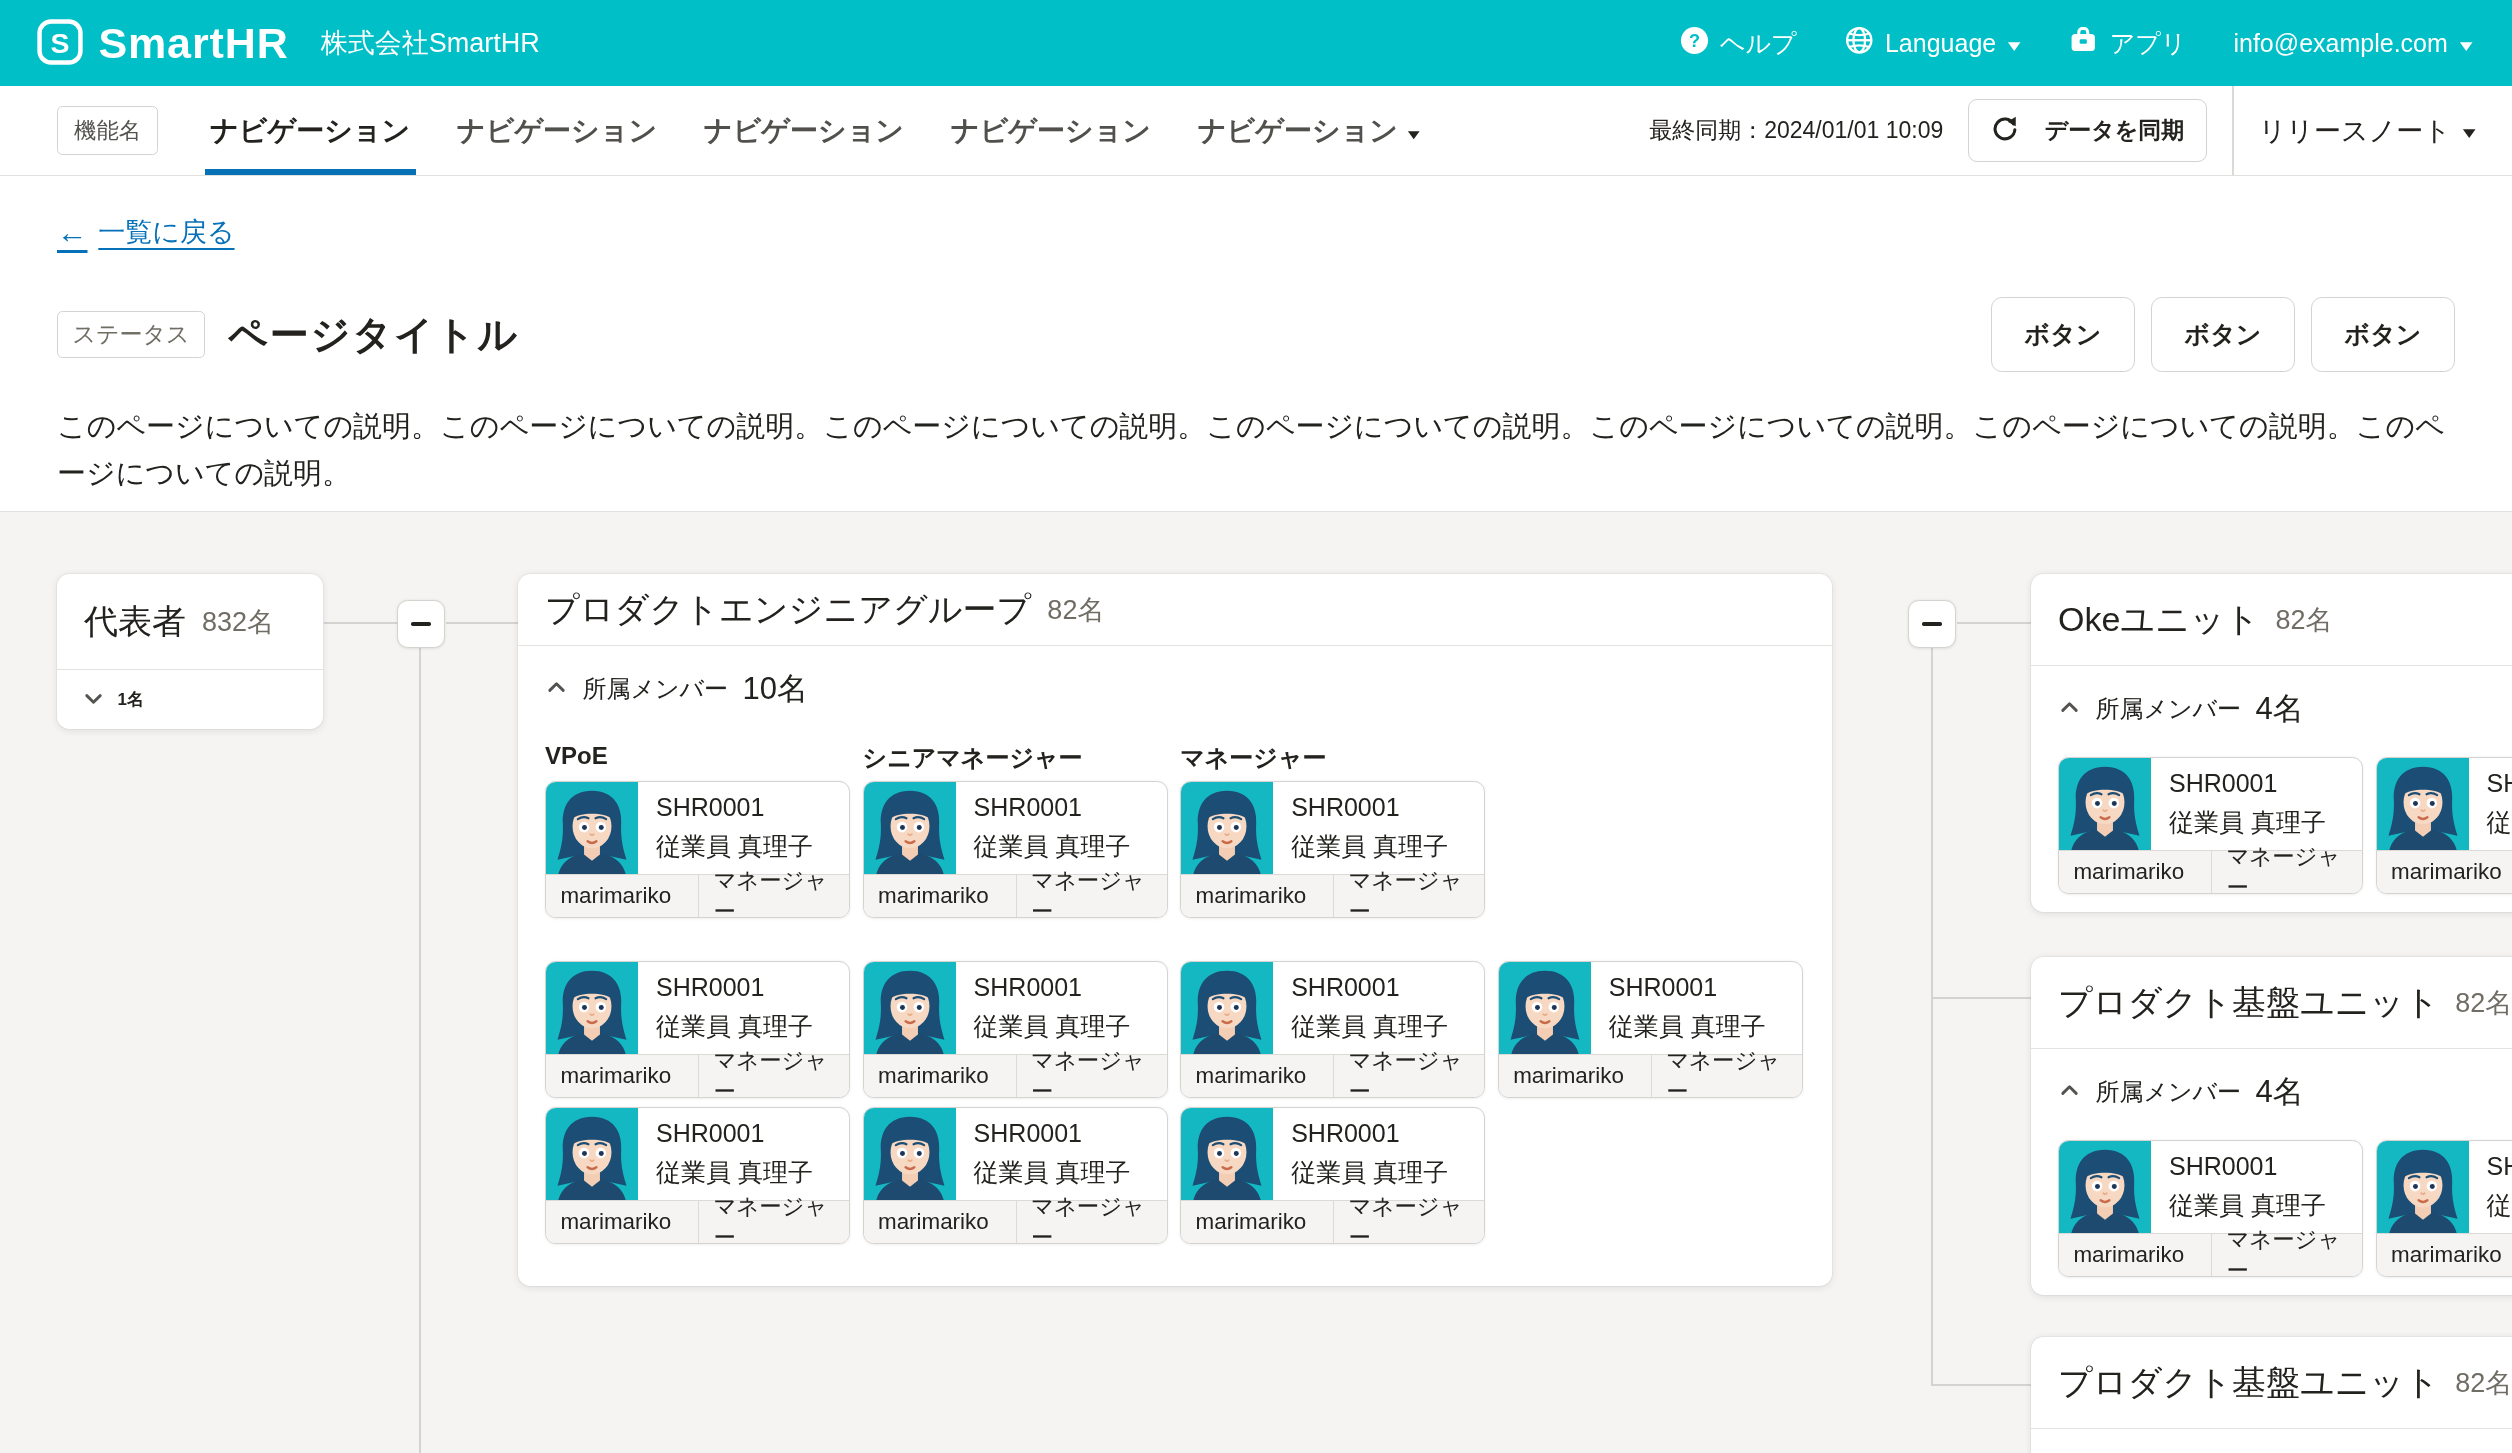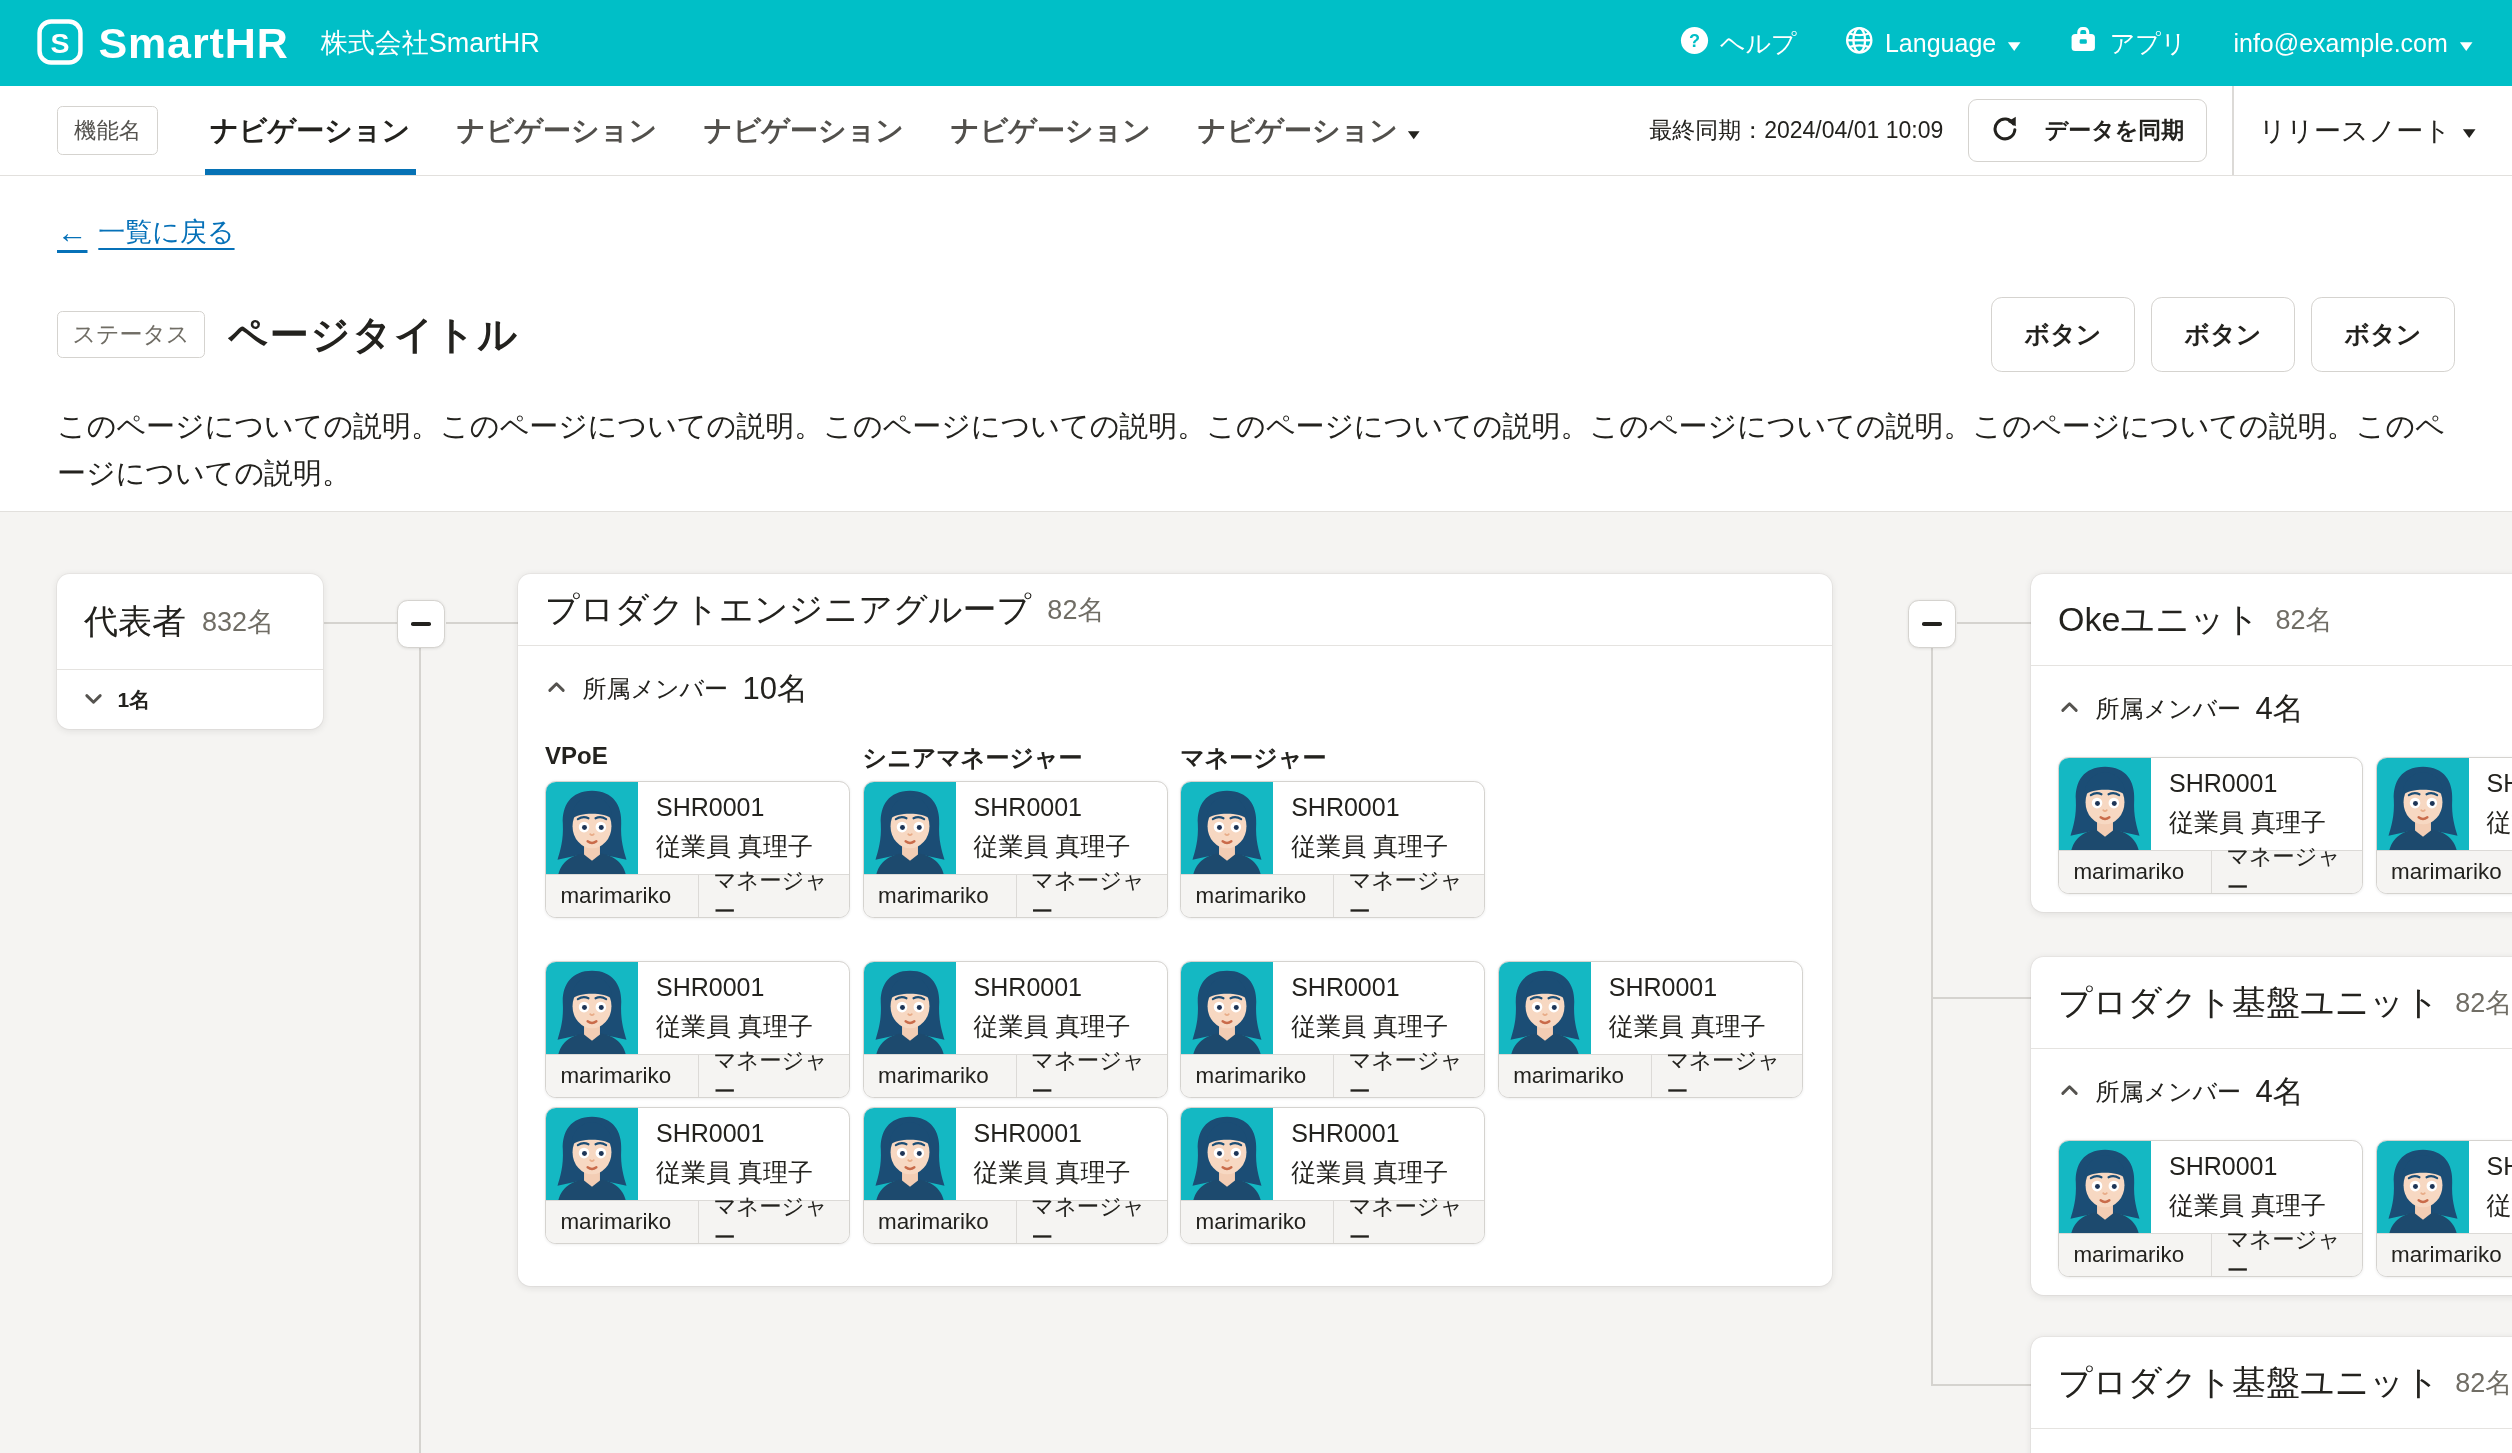--- a/index.html
+++ b/index.html
@@ -44,21 +44,21 @@
   
   .org-area { position:absolute; left:0; top:511px; width:2512px; height:942px; background:#f5f4f2; border-top:1.8px solid #e2e0dd; overflow:hidden; }
   .card { position:absolute; background:#fff; border-radius:12.6px; box-shadow:0 1.8px 7.2px rgba(40,38,35,.10), 0 0 0 0.9px rgba(40,38,35,.04); }
   .card-header { display:flex; align-items:center; gap:16px; padding:4px 27px; border-bottom:1.8px solid #e5e3e0; }
   .unit-title { font-size:34px; font-weight:500; color:#23221e; white-space:nowrap; }
   .unit-count { font-size:27px; color:#706d65; white-space:nowrap; }
 
   .root-card { left:57px; top:62px; width:266px; }
   .root-card .card-header { height:96px; }
   .root-footer { height:59px; display:flex; align-items:center; gap:12.6px; padding:0 25px; cursor:pointer; }
-  .root-expand-count { font-size:21px; font-weight:700; }
+  .root-expand-count { font-size:17px; font-weight:700; }
 
   .main-card { left:518px; top:62px; width:1314px; height:712px; }
   .main-card .card-header { height:72px; }
   .card-body { padding:21.5px 27px 21.5px 27px; }
   .members-toggle { display:flex; align-items:center; gap:14.4px; cursor:pointer; }
   .members-label { font-size:24px; color:#23221e; }
   .members-count { font-size:31px; font-weight:400; }
   .roles-row { margin-top:32px; display:grid; grid-template-columns:repeat(4,305px); column-gap:12.6px; }
   .role-label { font-size:24px; font-weight:700; }
   .emp-grid { display:grid; grid-template-columns:repeat(4,305px); column-gap:12.6px; row-gap:9px; }
@@ -173,21 +173,21 @@
       <span class="tab">
         <span>ナビゲーション</span>
         <span class="caret">
           <svg width="13.5" height="10" viewBox="0 0 16 12">
               <path d="M1 1.5 L15 1.5 L8 11 Z" fill="#23221e"></path>
             </svg>
         </span>
       </span>
     </div>
     <div class="nav-right">
-      <span class="last-sync">最終同期：2024/04/01 10:09</span>
+      <span class="last-sync">最終同期：2024/01/01 10:09</span>
       <button class="sync-btn">
         <span>
           <svg width="27" height="27" viewBox="0 0 30 30">
             <path d="M25 11 A11 11 0 1 0 26.5 17.5" fill="none" stroke="#23221e" stroke-width="3.4" stroke-linecap="round"></path>
             <polygon points="27.5,3 27.5,13.5 18.5,8.5" fill="#23221e"></polygon>
           </svg>
         </span>
         <span>データを同期</span>
       </button>
       <span class="nav-divider"></span>

